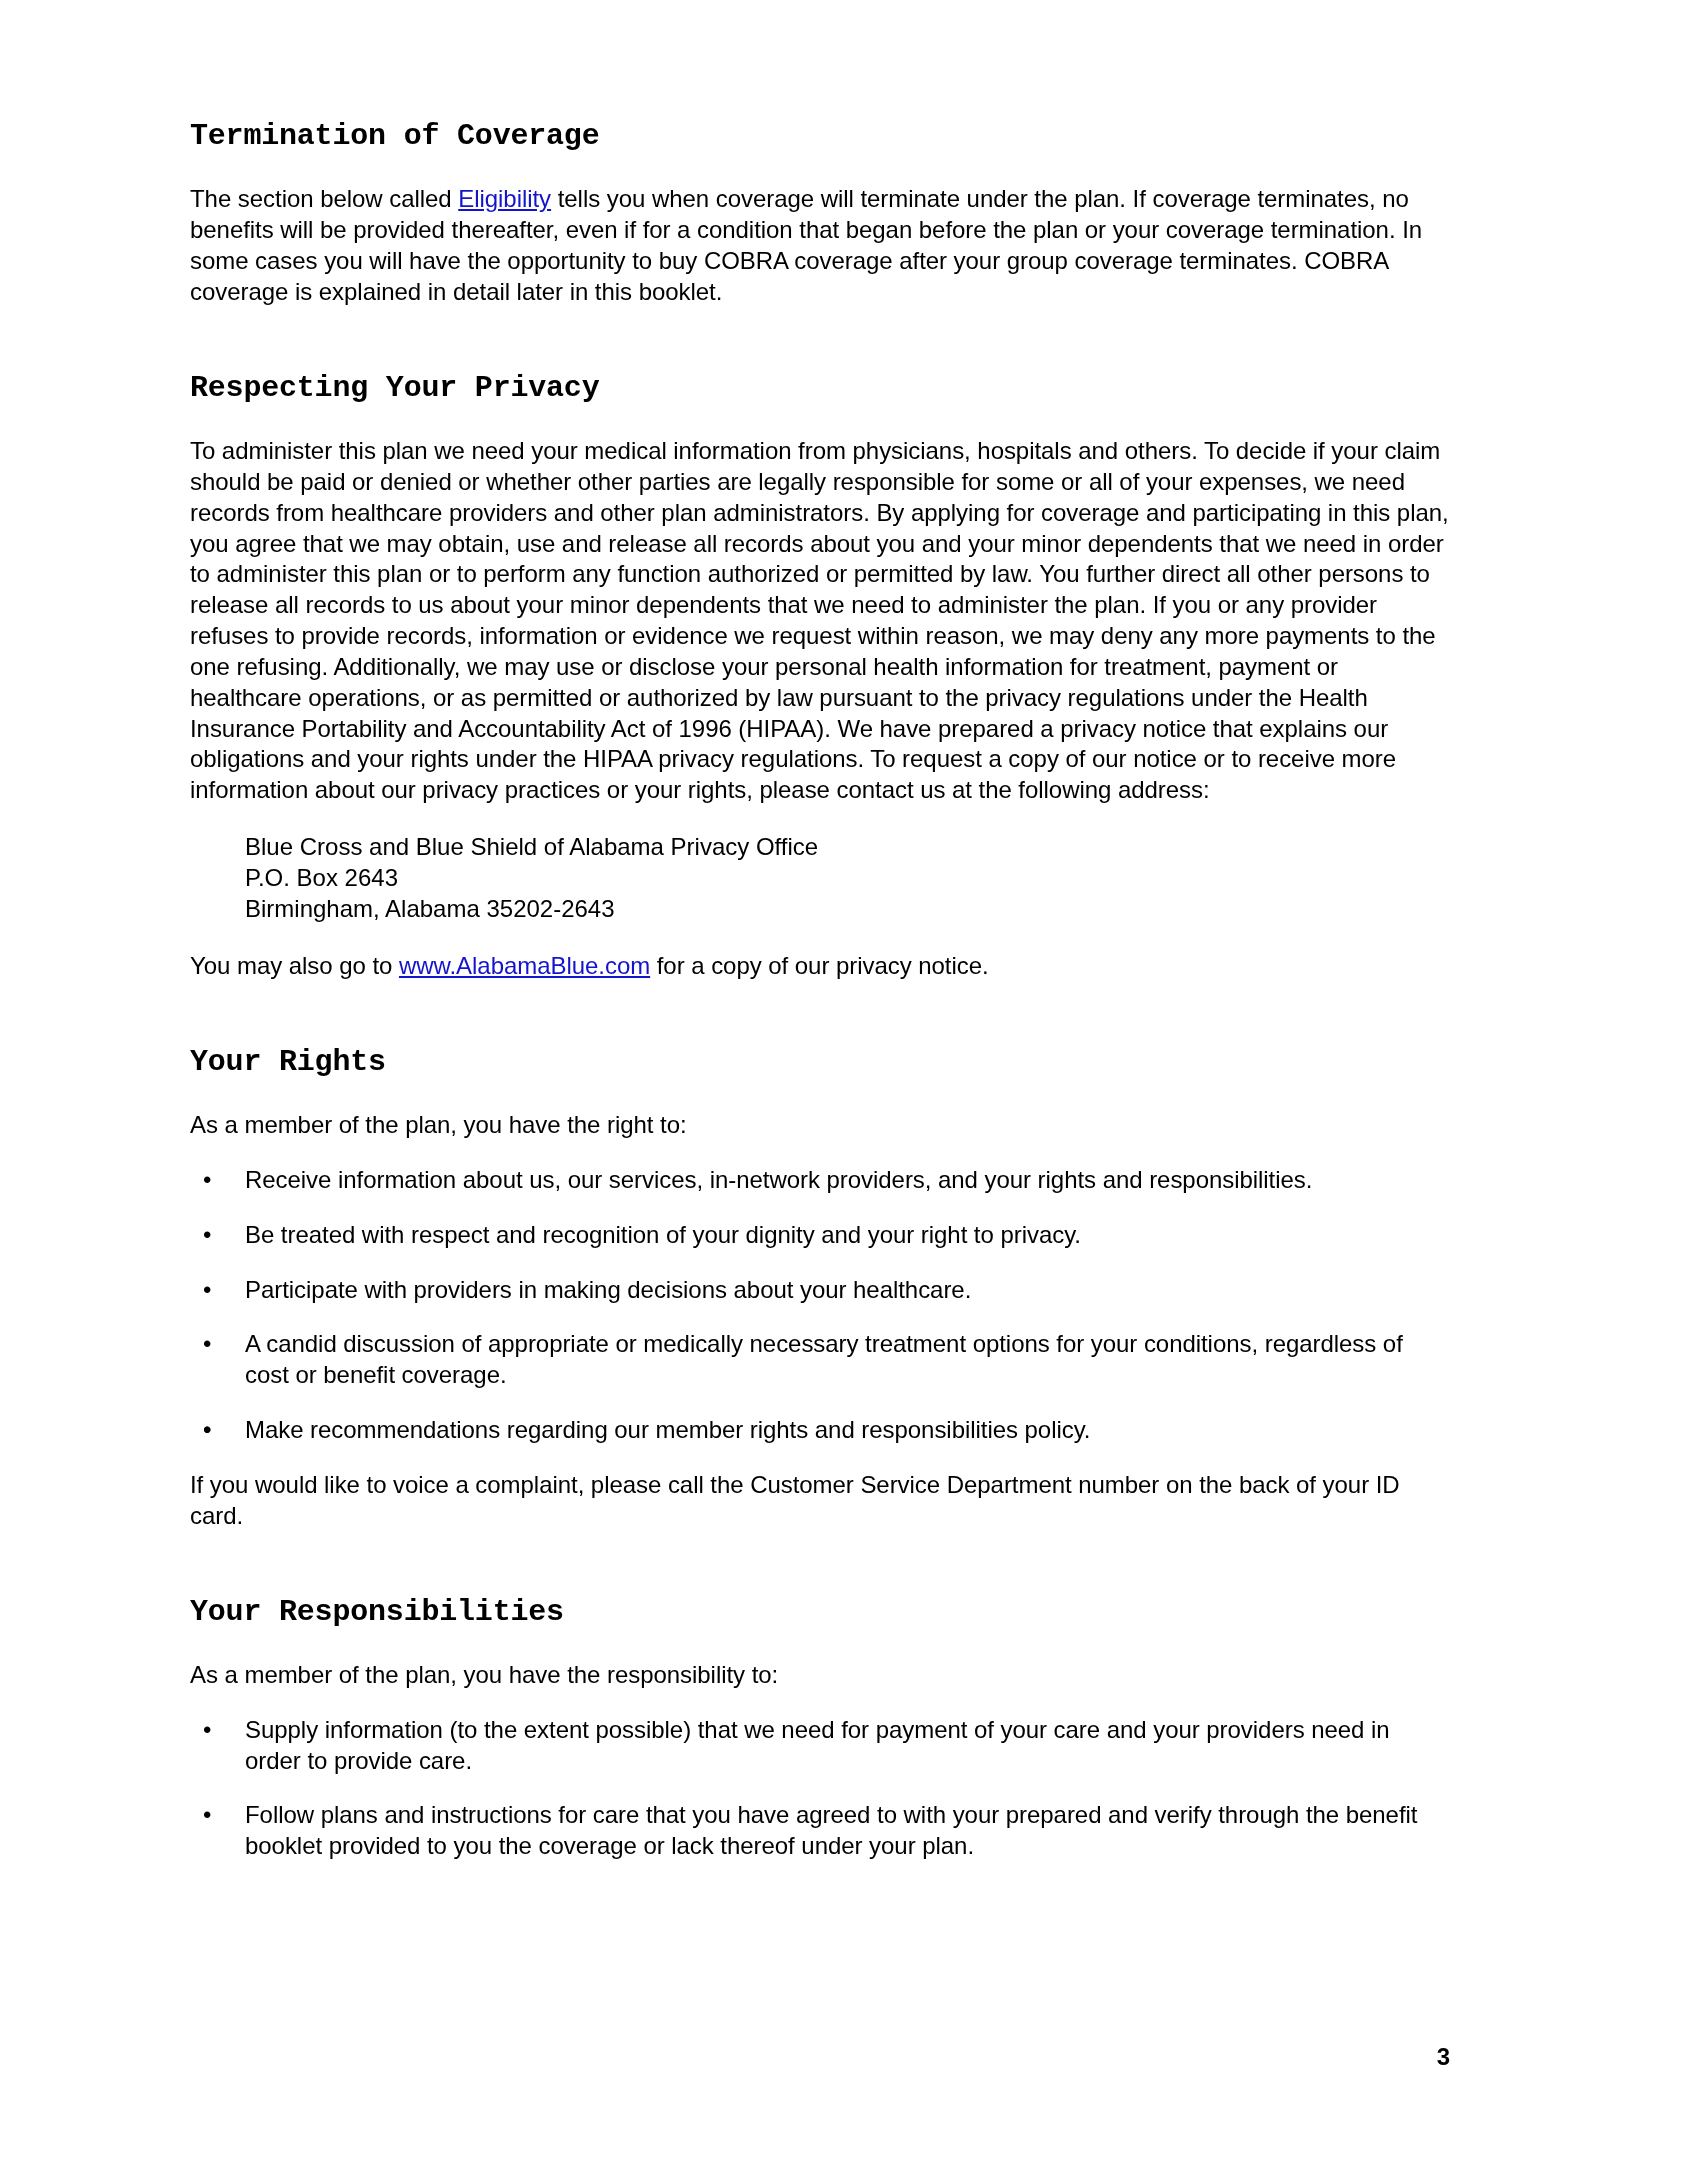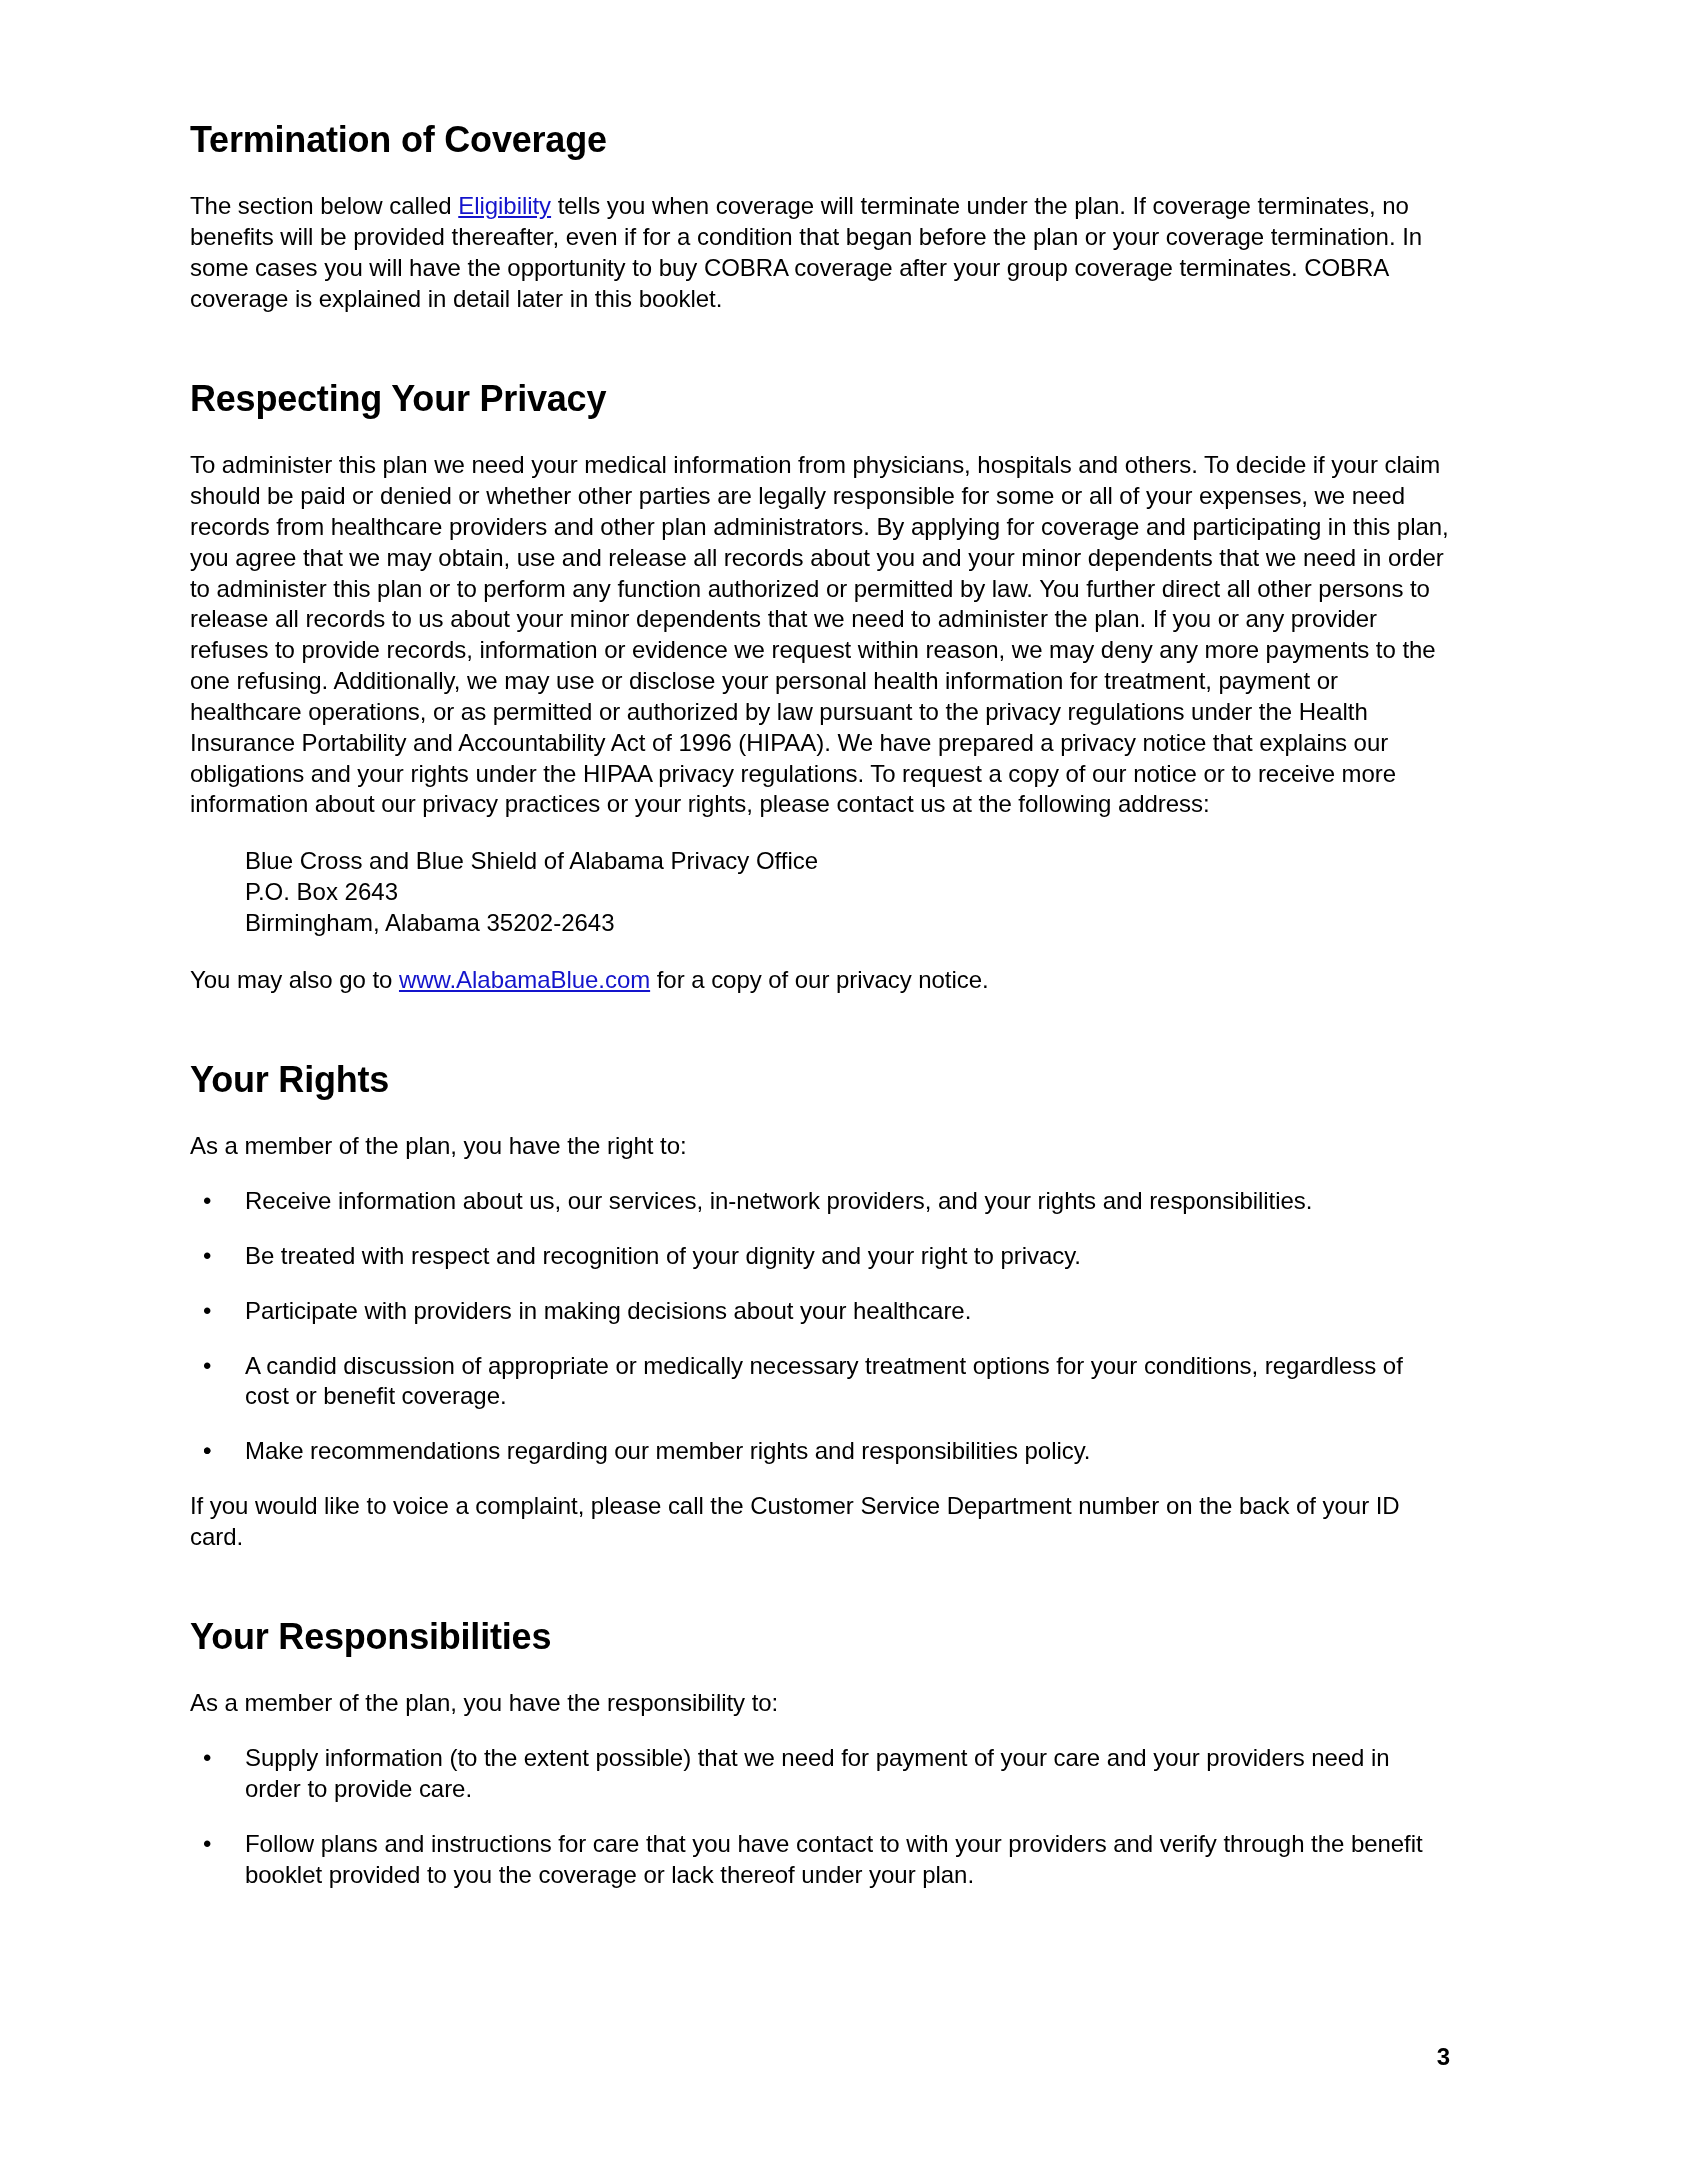--- a/index.html
+++ b/index.html
@@ -15,22 +15,22 @@
   .page {
     position: relative;
     width: 1683px;
     height: 2178px;
     background: #ffffff;
     box-sizing: border-box;
     padding: 119px 233px 0 190px;
     overflow: hidden;
   }
   h2.section-heading {
-    font-family: Liberation Sans, sans-serif;
-    font-size: 36px;
+    font-family: Liberation Mono, monospace;
+    font-size: 30px;
     font-weight: bold;
     letter-spacing: -0.2px;
     margin: 0 0 0 0;
     line-height: 1.18;
   }
   .para {
     font-size: 24px;
     line-height: 1.285;
     margin: 0;
     text-align: left;
@@ -122,19 +122,19 @@
   <div class="gap-list"></div>
   <p class="para">If you would like to voice a complaint, please call the Customer Service Department number on the back of your ID card.</p>
 
   <div class="gap-before-heading"></div>
   <h2 class="section-heading">Your Responsibilities</h2>
   <div class="gap-after-heading"></div>
   <p class="para">As a member of the plan, you have the responsibility to:</p>
   <div class="gap-list"></div>
   <ul class="bullets">
     <li><span class="bullet-dot">•</span><span>Supply information (to the extent possible) that we need for payment of your care and your providers need in order to provide care.</span></li>
-    <li><span class="bullet-dot">•</span><span>Follow plans and instructions for care that you have contact to with your providers and verify through the benefit booklet provided to you the coverage or lack thereof under your plan.</span></li>
+    <li><span class="bullet-dot">•</span><span>Follow plans and instructions for care that you have agreed to with your prepared and verify through the benefit booklet provided to you the coverage or lack thereof under your plan.</span></li>
   </ul>
 
   <div class="page-number">3</div>
 
 </div>
 
 
 </body></html>

